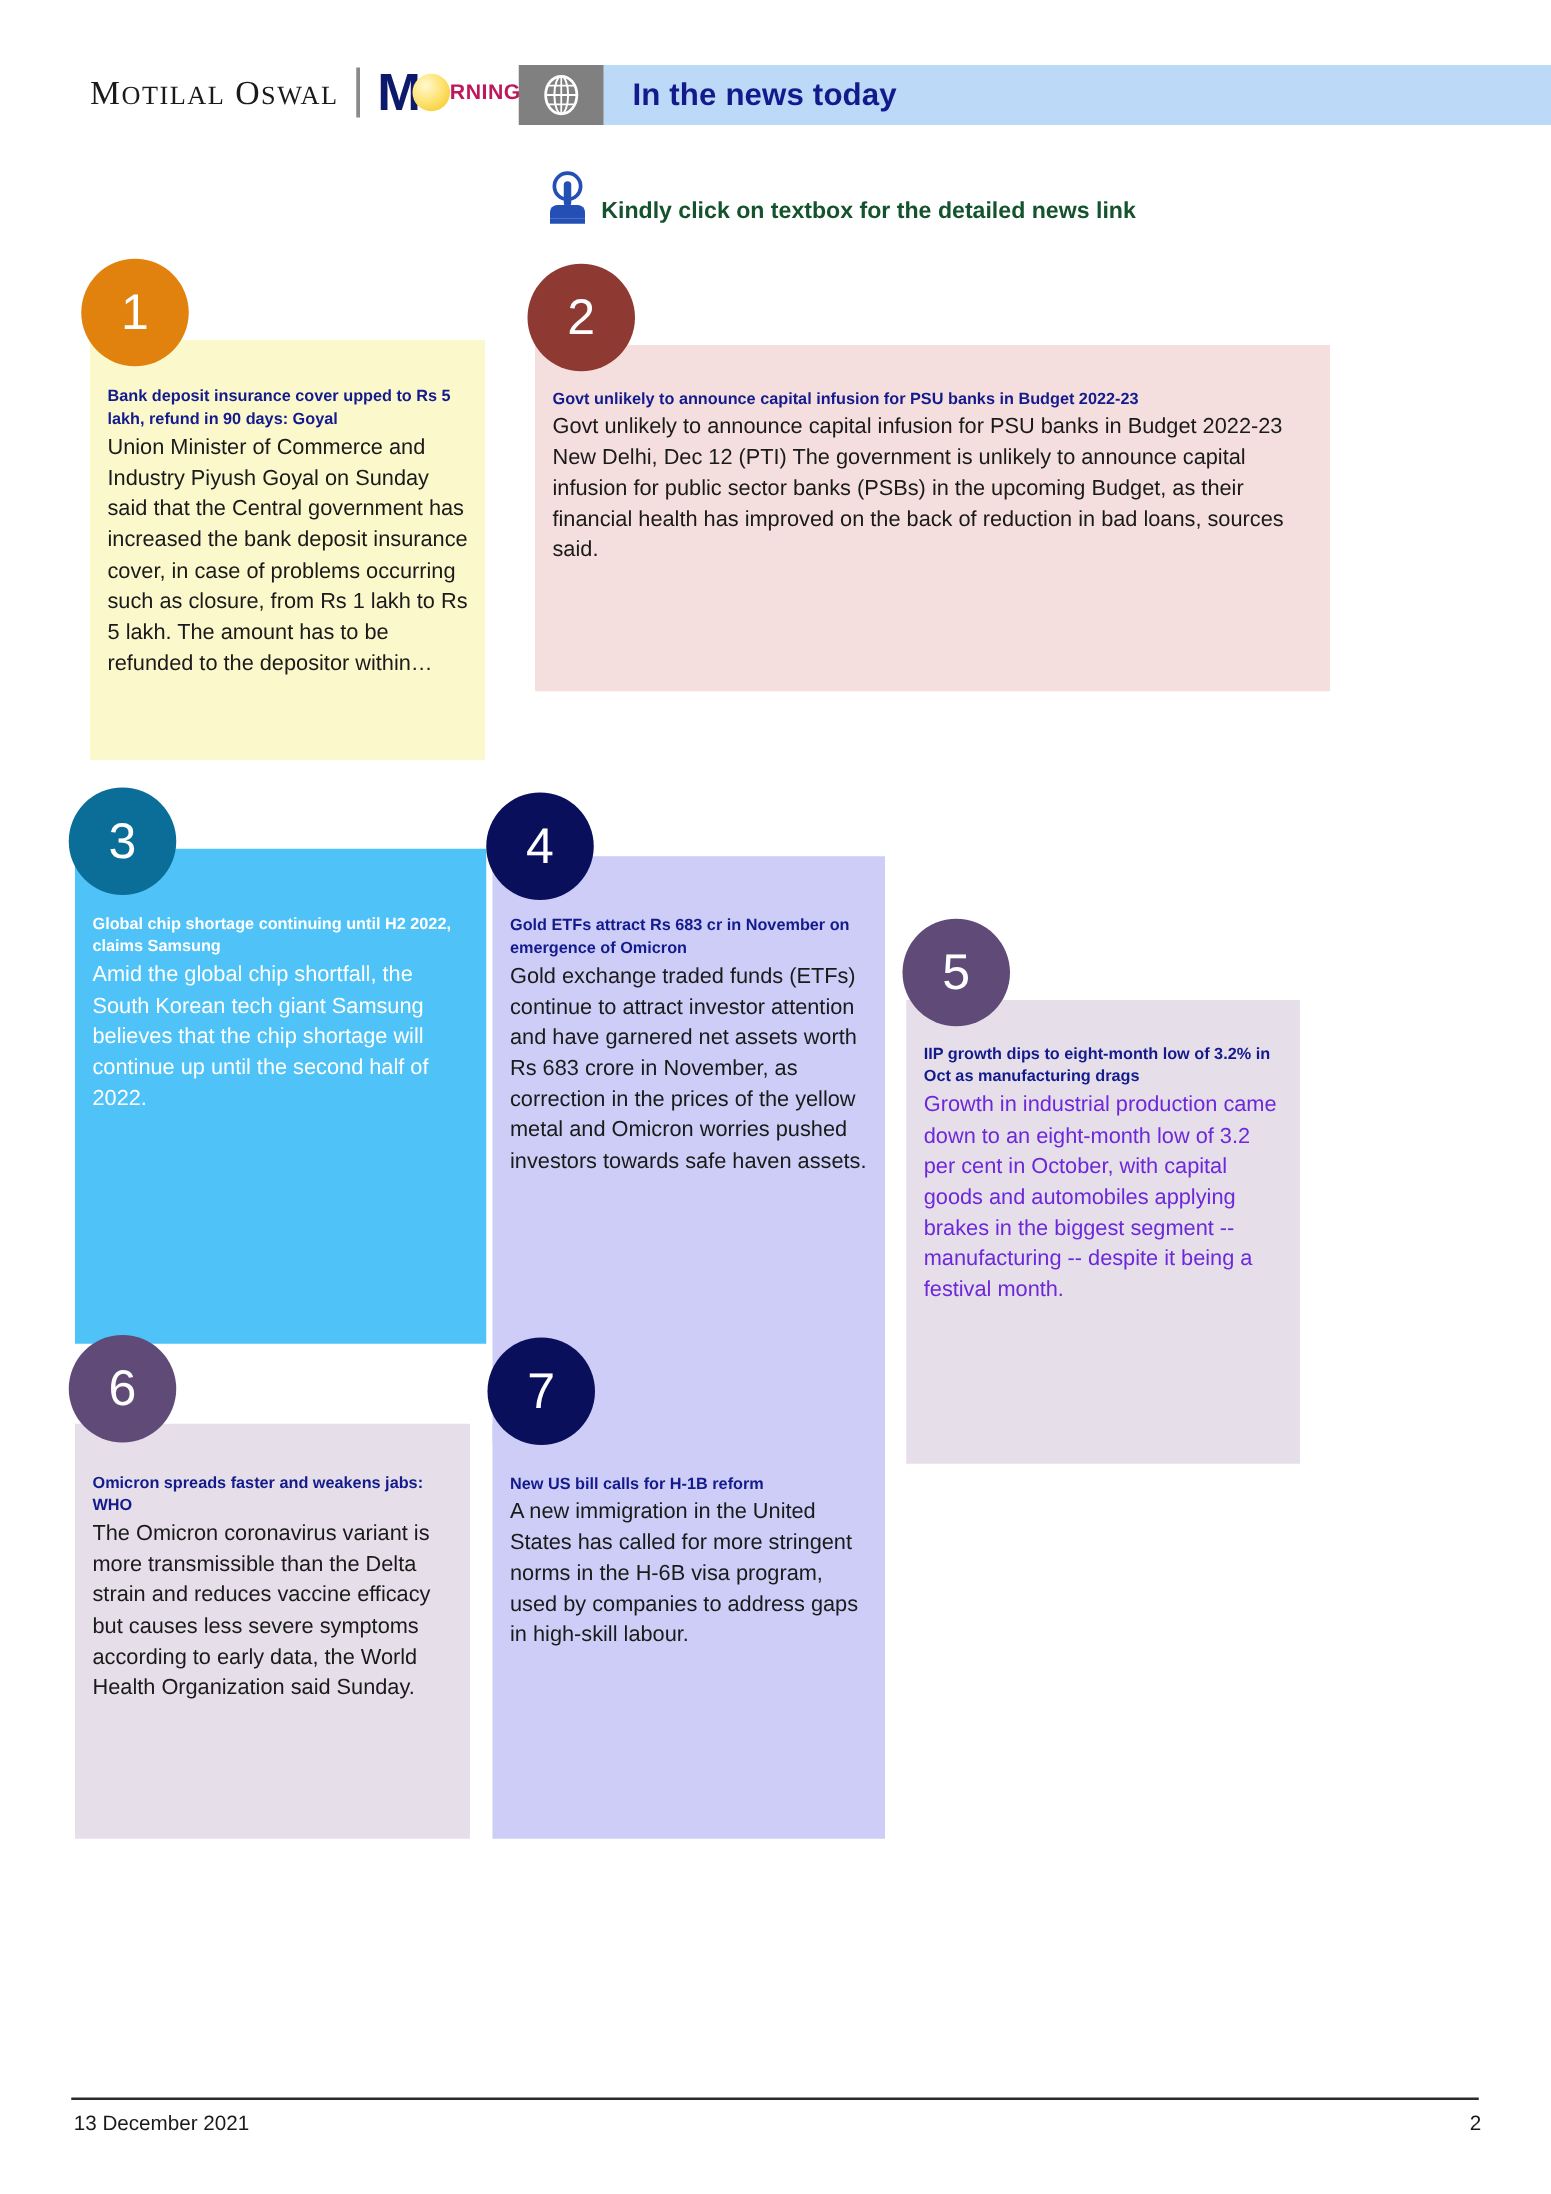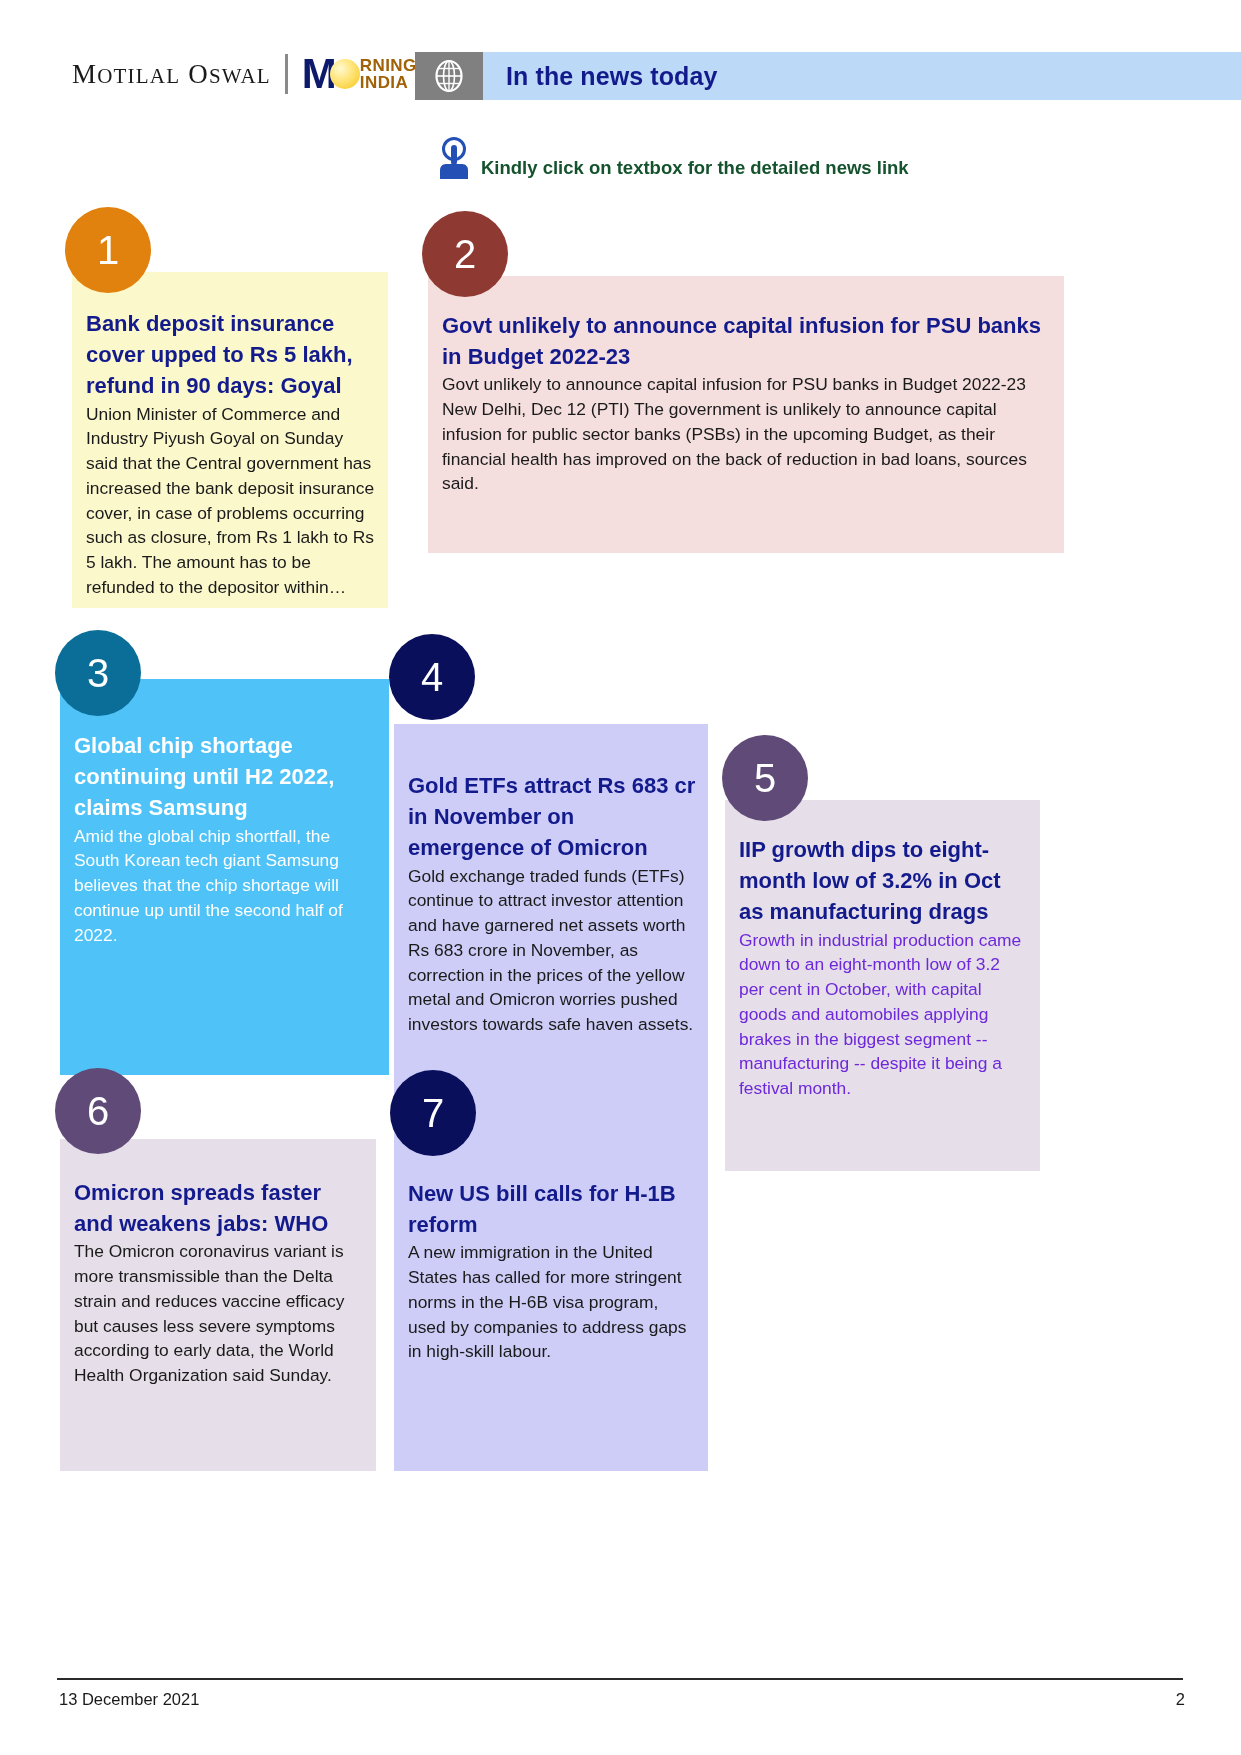--- a/index.html
+++ b/index.html
@@ -59,25 +59,25 @@
     width: 30px;
     height: 30px;
     border-radius: 50%;
     background: radial-gradient(circle at 35% 32%, #fff9d0 0%, #ffe680 40%, #f5c518 100%);
     margin-left: -6px;
     margin-right: 2px;
     align-self: center;
   }
   .logo-rning-india {
     display: flex;
-    flex-direction: column;
+    flex-direction: row;
     font-weight: bold;
     font-size: 17px;
     line-height: 1.02;
-    color: #a16207;
+    color: #be185d;
     letter-spacing: 0.4px;
     margin-left: -2px;
   }
 
   .header-icon-box {
     position: absolute;
     left: 415px;
     top: 52px;
     width: 68px;
     height: 48px;
@@ -123,21 +123,21 @@
   }
 
   
   .card {
     position: absolute;
     box-sizing: border-box;
     padding: 10px 12px 10px 14px;
   }
   .card .title {
     font-weight: bold;
-    font-size: 22px;
+    font-size: 13px;
     line-height: 1.42;
     margin: 0;
   }
   .card .body {
     font-size: 17.4px;
     line-height: 1.42;
     margin: 0;
   }
   .badge {
     position: absolute;
@@ -160,21 +160,21 @@
   #card1 .pad { padding-top: 26px; }
 
   #card2 { left: 428px; top: 276px;  width: 636px; height: 277px; background: #f4dede; }
   #badge2{ left: 422px; top: 211px;  background: #8e3a33; }
   #card2 .pad { padding-top: 24px; }
 
   #card3 { left: 60px;  top: 679px;  width: 329px; height: 396px; background: #4fc3f7; }
   #badge3{ left: 55px;  top: 630px;  background: #0a6e99; }
   #card3 .pad { padding-top: 41px; }
 
-  #card4 { left: 394px; top: 724px;  width: 314px; height: 471px; background: #cdcdf7; }
+  #card4 { left: 394px; top: 685px;  width: 314px; height: 471px; background: #cdcdf7; }
   #badge4{ left: 389px; top: 634px;  background: #0a0f5c; }
   #card4 .pad { padding-top: 36px; }
 
   #card5 { left: 725px; top: 800px;  width: 315px; height: 371px; background: #e6dfea; }
   #badge5{ left: 722px; top: 735px;  background: #604a78; }
   #card5 .pad { padding-top: 24px; }
 
   #card6 { left: 60px;  top: 1139px; width: 316px; height: 332px; background: #e6dfea; }
   #badge6{ left: 55px;  top: 1068px; background: #604a78; }
   #card6 .pad { padding-top: 28px; }

